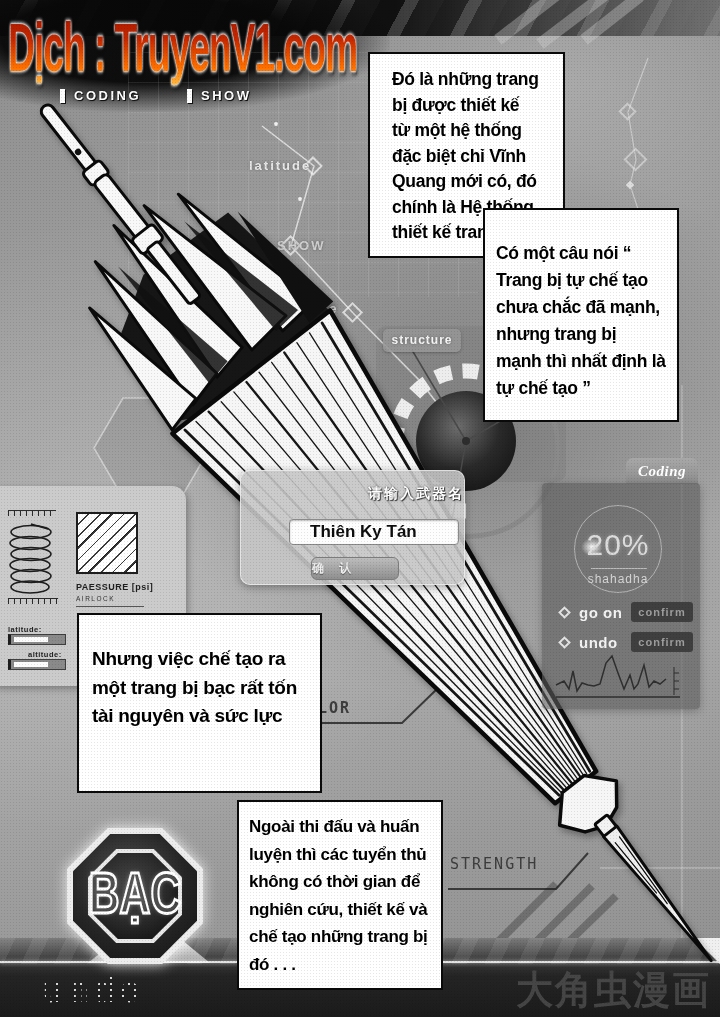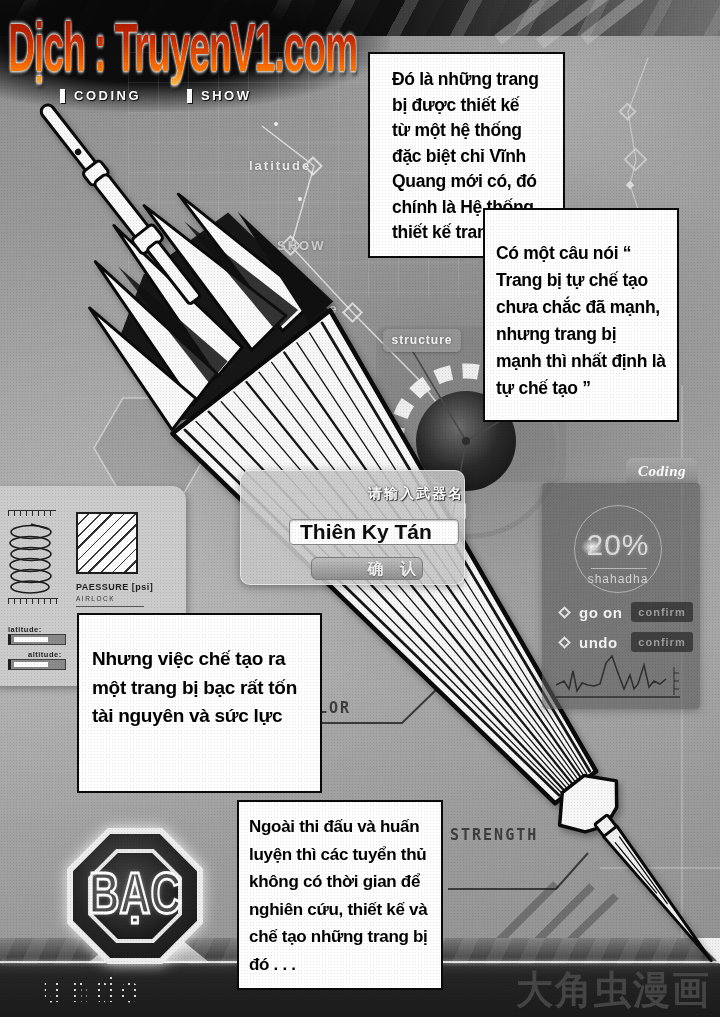--- a/index.html
+++ b/index.html
@@ -40,22 +40,22 @@
   .lbl-structure{left:383px;top:329px;width:78px;height:23px;z-index:2;
     background:rgba(150,150,150,.88);border-radius:5px;color:#f5f5f5;
     font-size:12px;font-weight:700;letter-spacing:1px;text-align:center;line-height:23px;
     box-shadow:0 1px 3px rgba(0,0,0,.25);}
   .lbl-coding-tab{position:absolute;left:626px;top:458px;width:72px;height:26px;z-index:4;
     background:linear-gradient(#a8a8a8,#8d8d8d);border-radius:7px 7px 0 0;color:#fff;
     font-size:15px;font-weight:700;text-align:center;line-height:26px;letter-spacing:.5px;
     font-family:"Liberation Serif",serif;font-style:italic;}
   .lbl-color{left:296px;top:699px;font-family:"DejaVu Sans Mono",monospace;font-size:15px;
     color:#3d3d3d;letter-spacing:2px;text-shadow:none;font-weight:700;}
-  .lbl-strength{left:450px;top:826px;font-family:"DejaVu Sans Mono",monospace;font-size:15px;
-    color:#3d3d3d;letter-spacing:2px;text-shadow:none;font-weight:700;}
+  .lbl-strength{left:450px;top:855px;font-family:"DejaVu Sans Mono",monospace;font-size:15px;
+    color:#3d3d3d;letter-spacing:2px;text-shadow:none;font-weight:400;}
 
   .grid-overlay{position:absolute;left:128px;top:52px;width:350px;height:245px;z-index:1;opacity:.45;
     background-image:linear-gradient(rgba(255,255,255,.22) 1px,transparent 1px),
                      linear-gradient(90deg,rgba(255,255,255,.22) 1px,transparent 1px);
     background-size:30px 30px;}
 
   svg.hud{position:absolute;left:0;top:0;z-index:2;}
   svg.umbrella{position:absolute;left:0;top:0;z-index:3;filter:drop-shadow(3px 4px 3px rgba(0,0,0,.3));}
 
   
@@ -68,25 +68,25 @@
 
   
   .dialog{position:absolute;left:240px;top:470px;width:225px;height:115px;z-index:5;
     background:rgba(198,198,198,.9);border:1px solid rgba(255,255,255,.55);border-radius:10px;
     box-shadow:0 2px 9px rgba(0,0,0,.35);}
   .dialog-title{position:absolute;left:0;top:14px;width:100%;text-align:right;
     color:#fff;font-size:14px;font-weight:700;letter-spacing:2px;
     text-shadow:0 0 2px #444,1px 1px 1px #333;}
   .dialog-input{position:absolute;left:48px;top:48px;width:170px;height:26px;
     background:#fdfdfd;border:1px solid #8a8a8a;border-radius:4px;
-    font-family:"Liberation Sans",sans-serif;font-size:21px;font-weight:700;color:#0d0d0d;
-    padding:0 10px;box-shadow:inset 0 1px 2px rgba(0,0,0,.25);}
-  .dialog-confirm{position:absolute;left:70px;top:86px;width:112px;height:23px;
+    font-family:"Liberation Sans",sans-serif;font-size:17px;font-weight:700;color:#0d0d0d;
+    padding:0 20px;box-shadow:inset 0 1px 2px rgba(0,0,0,.25);}
+  .dialog-confirm{position:absolute;left:70px;top:86px;width:88px;height:23px;
     background:linear-gradient(#bdbdbd,#8f8f8f);border:1px solid #7c7c7c;border-radius:6px;
-    color:#efefef;font-size:16px;font-weight:700;letter-spacing:6px;text-align:right;
+    color:#efefef;font-size:12px;font-weight:700;letter-spacing:6px;text-align:left;
     line-height:21px;text-shadow:0 1px 1px #555;cursor:pointer;}
 
   
   .coding-panel{position:absolute;left:542px;top:483px;width:158px;height:226px;z-index:4;
     background:rgba(92,92,92,.62);border-radius:4px;box-shadow:0 2px 8px rgba(0,0,0,.25);}
   .pct-circle{position:absolute;left:32px;top:22px;width:88px;height:88px;border-radius:50%;
     border:1.5px solid rgba(230,230,230,.55);}
   .pct-glare{position:absolute;left:6px;top:32px;width:22px;height:18px;border-radius:50%;
     background:radial-gradient(rgba(255,255,255,.95),rgba(255,255,255,0) 70%);}
   .pct-text{position:absolute;left:0;top:22px;width:100%;text-align:center;

